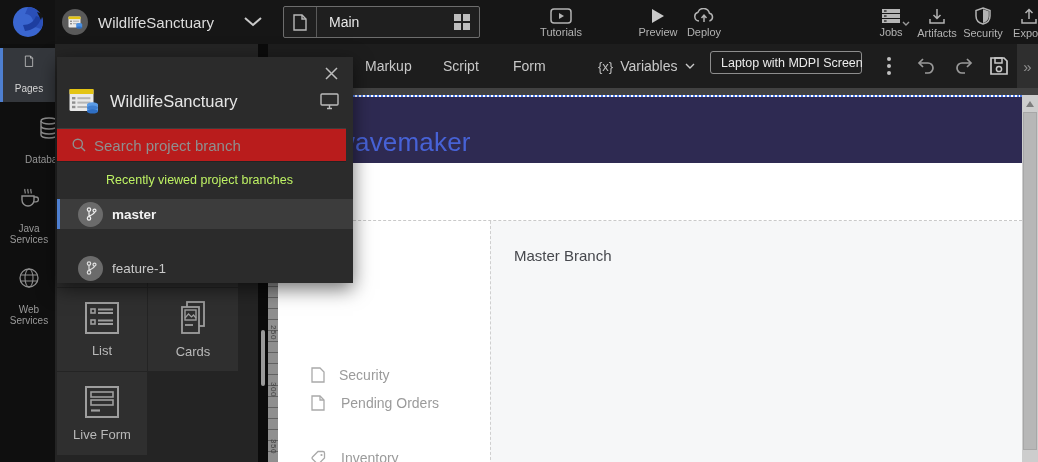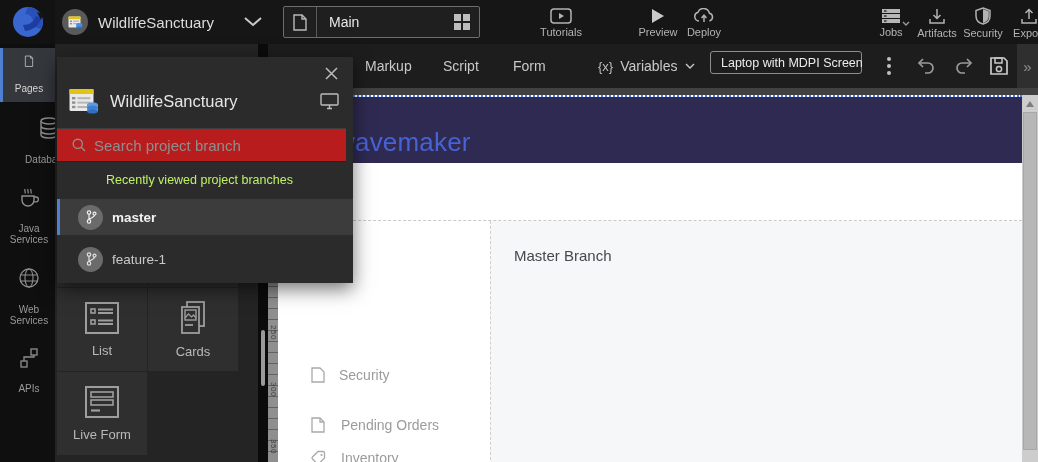--- a/index.html
+++ b/index.html
@@ -89,21 +89,21 @@
   .popup .close { position:absolute; right:13px; top:7px; color:#bdbdbd; font-size:15px; width:18px; height:18px; display:flex; align-items:center; justify-content:center; }
   .popup .title-row { position:absolute; left:0; top:20px; width:296px; height:48px; display:flex; align-items:center; }
   .popup .title-row .picon { position:absolute; left:12px; }
   .popup .title-row .t { position:absolute; left:53px; color:#e6e6e6; font-size:16.5px; }
   .popup .title-row .mon { position:absolute; right:14px; color:#bdbdbd; display:flex; }
   .popup .search-row { position:absolute; left:0; top:71px; width:289px; height:34px; background:#b91c1c; border-top:1px solid #3d3d3d; border-bottom:1px solid #232323; display:flex; align-items:center; }
   .popup .search-row .sic { position:absolute; left:15px; color:#8f8f8f; display:flex; }
   .popup .search-row input { position:absolute; left:37px; width:245px; background:transparent; border:none; outline:none; color:#cfcfcf; font-size:15px; font-family:"Liberation Sans",sans-serif; }
   .popup .search-row input::placeholder { color:#8f8f8f; }
   .popup .section-lbl { position:absolute; left:16px; top:116px; color:#bef264; font-size:12.5px;margin-left:33px; }
-  .branch-row { position:absolute; left:0; width:296px; height:36px; display:flex; align-items:center; border-left:3px solid transparent; }
+  .branch-row { position:absolute; left:0; width:296px; height:30px; display:flex; align-items:center; border-left:3px solid transparent; }
   .branch-row .av { position:absolute; left:18px; width:25px; height:25px; border-radius:50%; background:#6b6b6b; display:flex; align-items:center; justify-content:center; }
   .branch-row .nm { position:absolute; left:52px; font-size:13.5px; color:#c9c9c9; }
   .branch-row.active { background:#3c3c3c; border-left-color:#4e7fd0; }
   .branch-row.active .nm { color:#f2f2f2; font-weight:bold; }
 
   svg { display:block; }
 </style>
 </head>
 <body>
 
@@ -246,28 +246,20 @@
         </svg>
       <span class="lbl">Java Services</span>
     </div>
     <div class="sb-item" style="margin-top:6px;">
       <svg width="22" height="22" viewBox="0 0 22 22">
           <circle cx="11" cy="11" r="9" fill="none" stroke="#8f8f8f" stroke-width="1.3"></circle>
           <ellipse cx="11" cy="11" rx="4" ry="9" fill="none" stroke="#8f8f8f" stroke-width="1.1"></ellipse>
           <path d="M2.5 8 h17 M2.5 14 h17" fill="none" stroke="#8f8f8f" stroke-width="1.1"></path>
         </svg>
       <span class="lbl">Web Services</span>
-    </div>
-    <div class="sb-item" style="margin-top:6px;">
-      <svg width="20" height="20" viewBox="0 0 20 20">
-          <rect x="12" y="1" width="6" height="6" fill="none" stroke="#8f8f8f" stroke-width="1.3"></rect>
-          <rect x="2" y="13" width="6" height="6" fill="none" stroke="#8f8f8f" stroke-width="1.3"></rect>
-          <path d="M5 13 v-4 h10 v-2" fill="none" stroke="#8f8f8f" stroke-width="1.3"></path>
-        </svg>
-      <span class="lbl">APIs</span>
     </div>
   </div>
 
   <div class="abs palette">
     <div class="pal-grid">
       <div class="pal-cell"></div>
       <div class="pal-cell"></div>
       <div class="pal-cell"></div>
       <div class="pal-cell"></div>
       <div class="pal-cell">
@@ -372,21 +364,21 @@
     <div class="cv-body">
       <div class="cv-leftnav">
         <div class="cv-nav-item" style="top:144px;">
           <span class="ic">
               <svg width="14" height="16" viewBox="0 0 14 16">
                 <path d="M1 1 h8 l4 4 v10 h-12 z" fill="none" stroke="#a9a9a9" stroke-width="1.3"></path>
               </svg>
             </span>
           <span class="lbl" style="left:61px;">Security</span>
         </div>
-        <div class="cv-nav-item" style="top:194px;padding-left:47px;">
+        <div class="cv-nav-item" style="top:172px;padding-left:47px;">
           <span class="ic">
               <svg width="14" height="16" viewBox="0 0 14 16">
                 <path d="M1 1 h8 l4 4 v10 h-12 z" fill="none" stroke="#a9a9a9" stroke-width="1.3"></path>
                 <path d="M9 1 v4 h4" fill="none" stroke="#a9a9a9" stroke-width="1.3"></path>
               </svg>
             </span>
           <span class="lbl">Pending Orders</span>
         </div>
         <div class="cv-nav-item" style="top:227px;">
           <span class="ic">
@@ -455,21 +447,21 @@
       <span class="av">
         <svg width="12" height="14" viewBox="0 0 12 14">
             <circle cx="4" cy="2.6" r="1.7" fill="none" stroke="#f0f0f0" stroke-width="1.2"></circle>
             <circle cx="4" cy="11.4" r="1.7" fill="none" stroke="#f0f0f0" stroke-width="1.2"></circle>
             <circle cx="9.5" cy="3.6" r="1.5" fill="none" stroke="#f0f0f0" stroke-width="1.2"></circle>
             <path d="M4 4.3 v5.4 M9.5 5.1 c0 2.6-3.5 2.3-5 4" fill="none" stroke="#f0f0f0" stroke-width="1.2"></path>
           </svg>
       </span>
       <span class="nm">master</span>
     </div>
-    <div class="branch-row" style="top:184px;border-radius:11px;">
+    <div class="branch-row" style="top:196px;border-radius:11px;">
       <span class="av">
         <svg width="12" height="14" viewBox="0 0 12 14">
             <circle cx="4" cy="2.6" r="1.7" fill="none" stroke="#e0e0e0" stroke-width="1.2"></circle>
             <circle cx="4" cy="11.4" r="1.7" fill="none" stroke="#e0e0e0" stroke-width="1.2"></circle>
             <circle cx="9.5" cy="3.6" r="1.5" fill="none" stroke="#e0e0e0" stroke-width="1.2"></circle>
             <path d="M4 4.3 v5.4 M9.5 5.1 c0 2.6-3.5 2.3-5 4" fill="none" stroke="#e0e0e0" stroke-width="1.2"></path>
           </svg>
       </span>
       <span class="nm">feature-1</span>
     </div>

